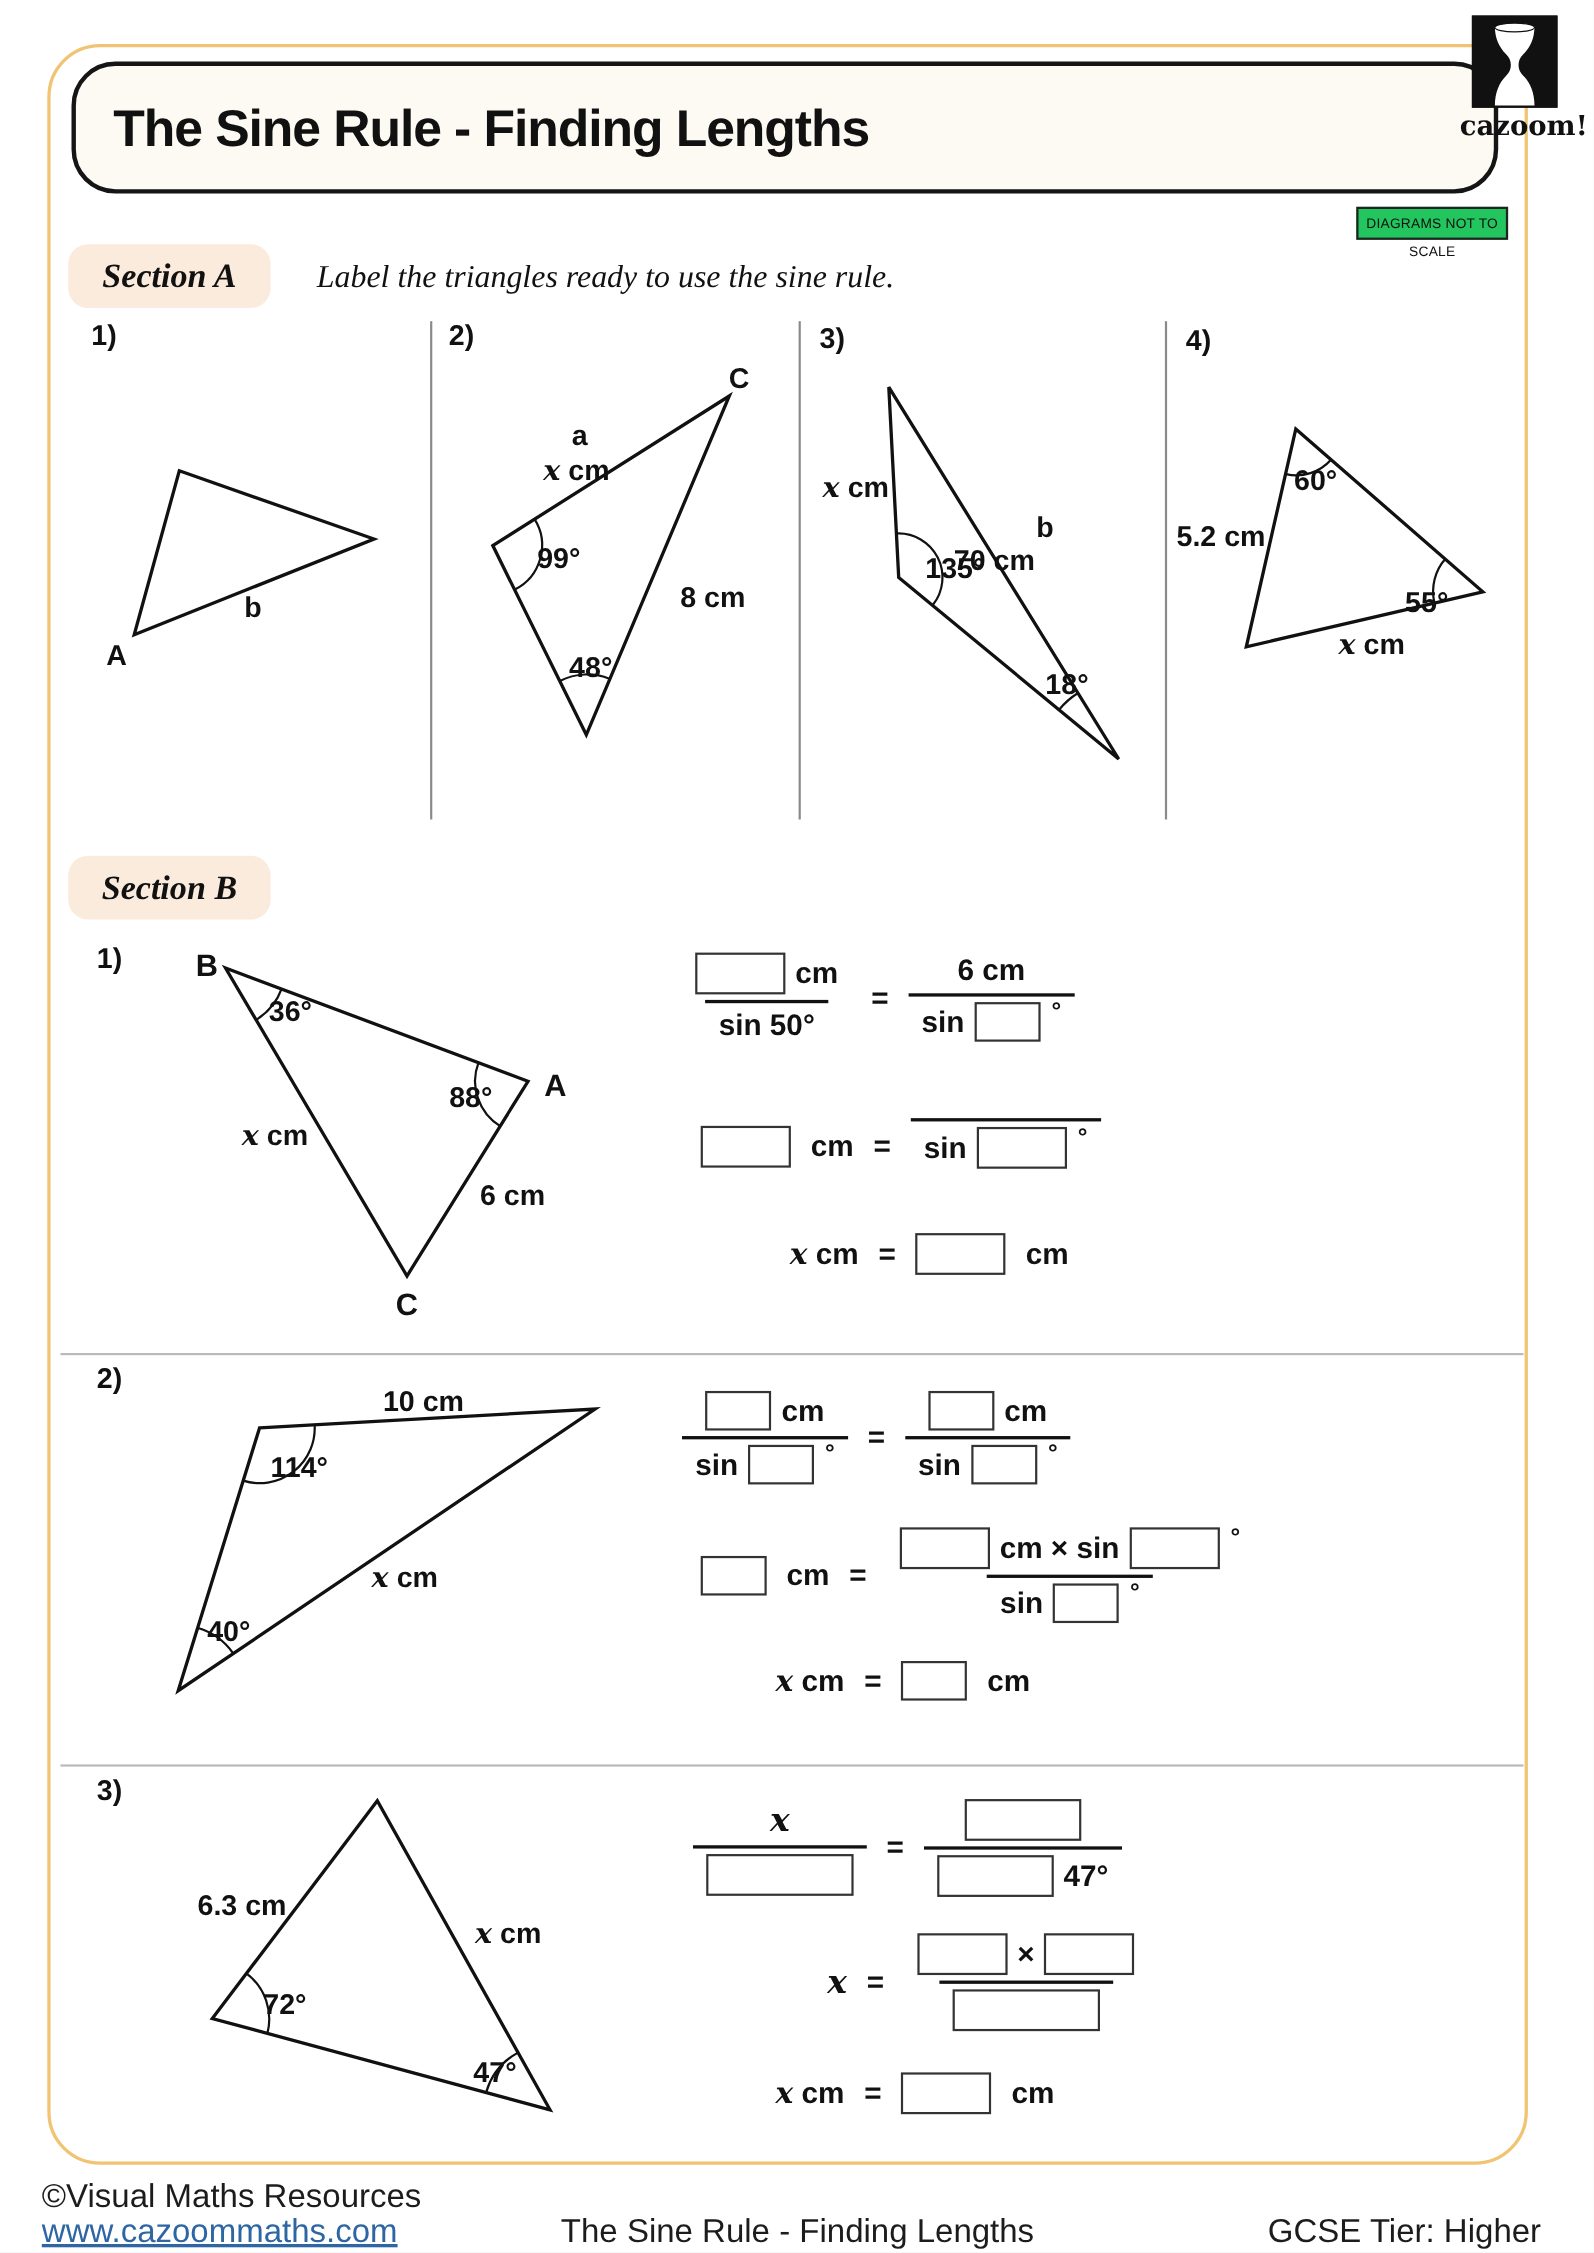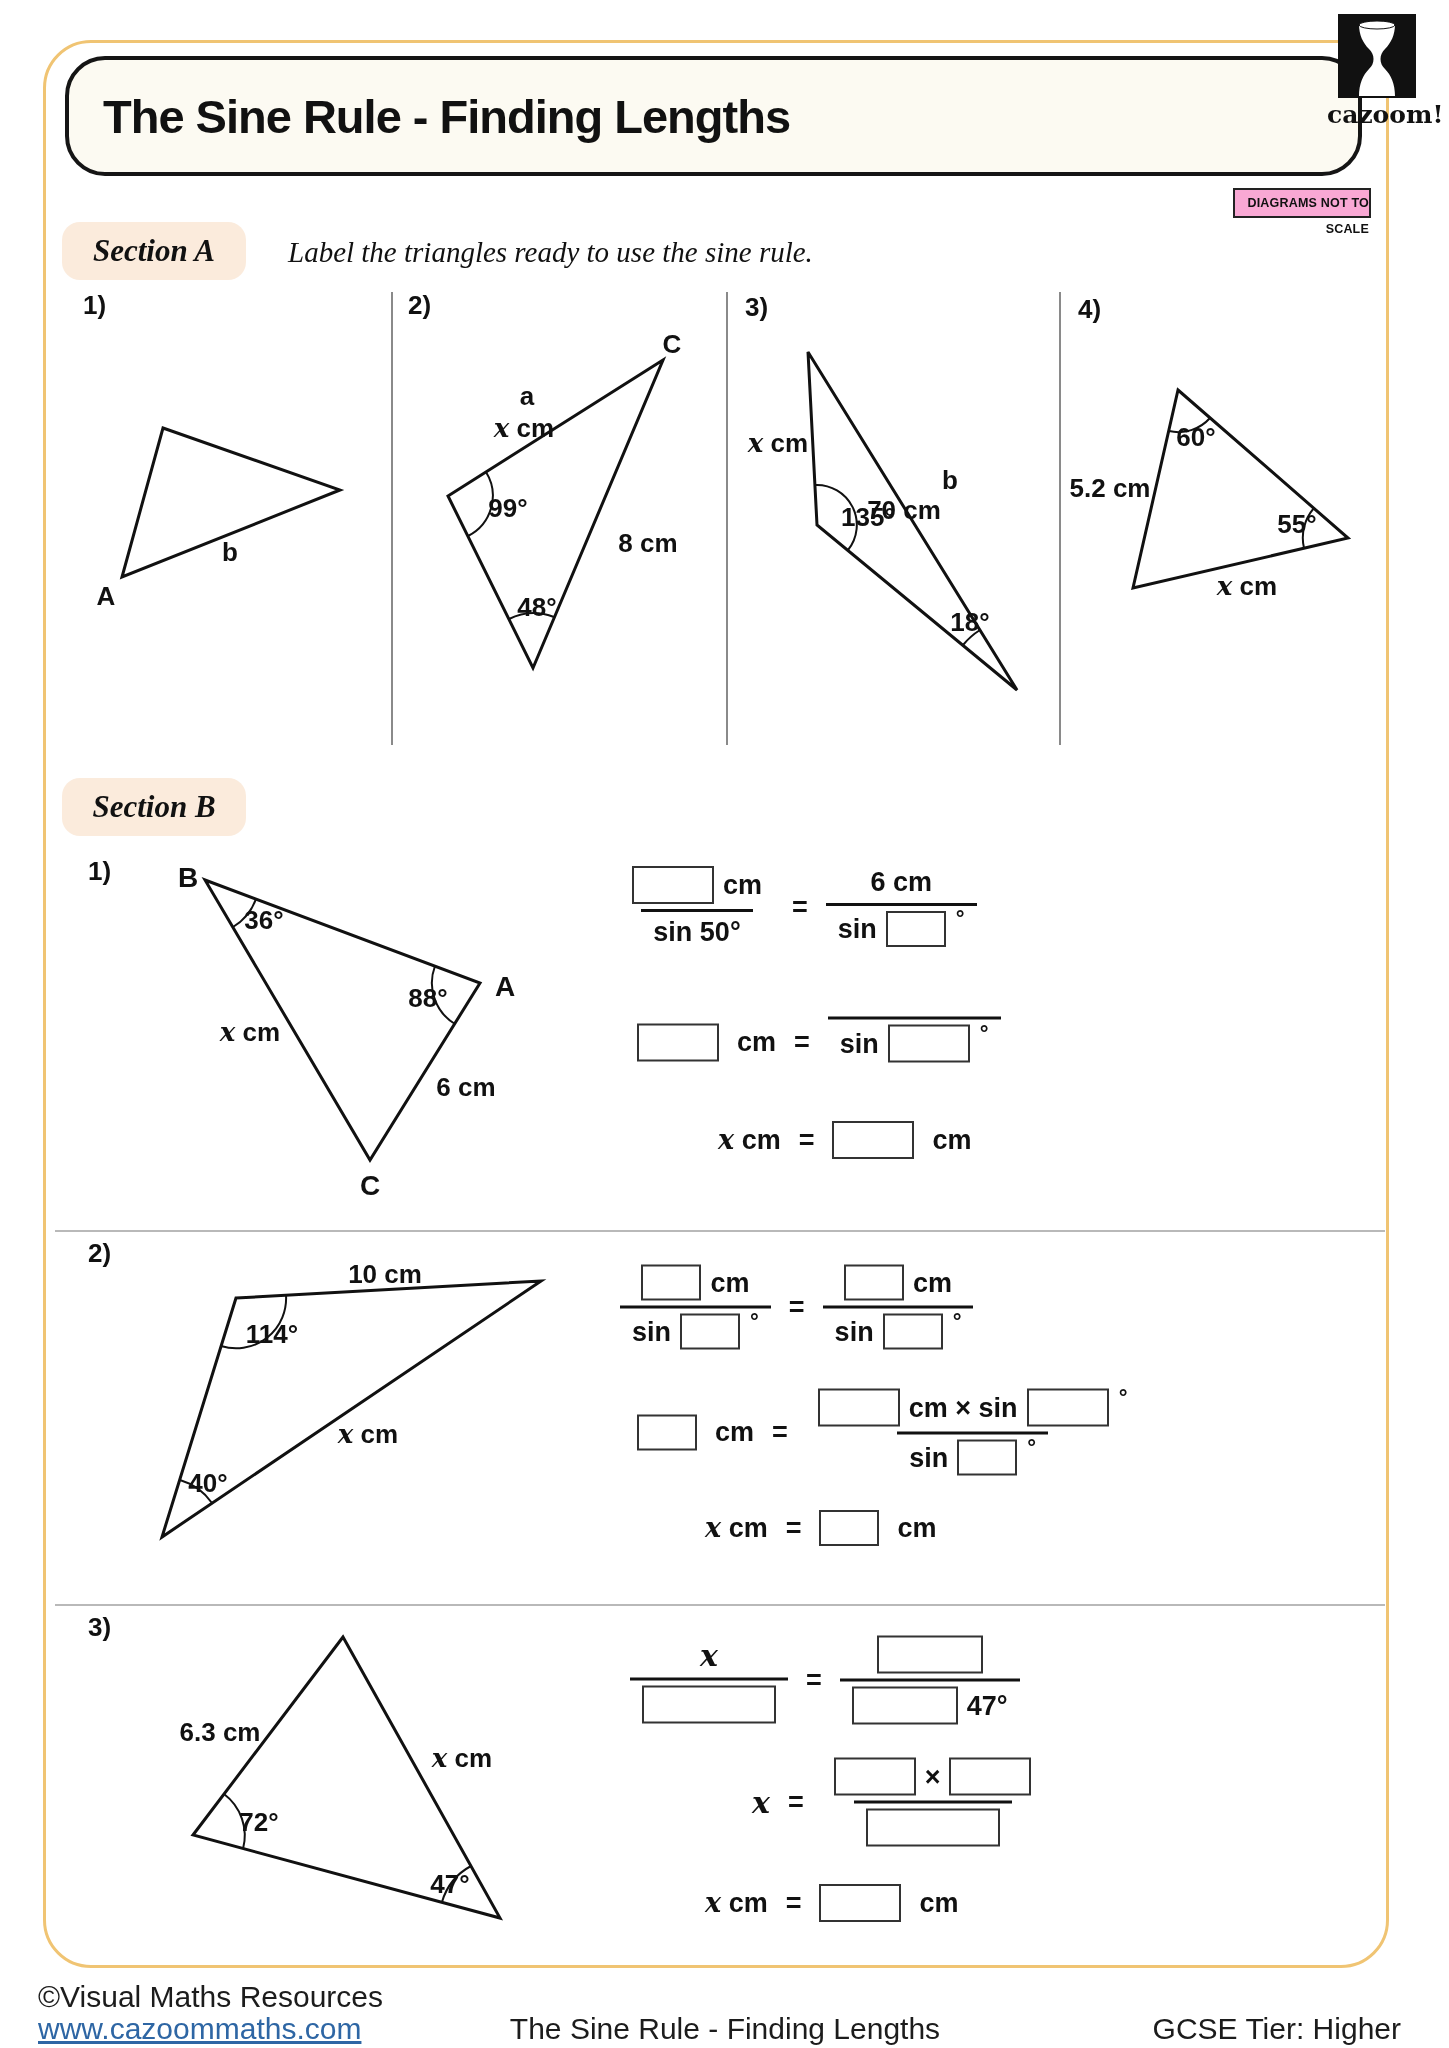--- a/index.html
+++ b/index.html
@@ -19,22 +19,22 @@
   }
   .title {
     font-weight:900; font-size:47px; letter-spacing:-1px; padding-left:34px;
     font-family:"Liberation Sans", sans-serif;
   }
   .brand-block { position:absolute; right:22px; top:14px; width:100px; text-align:center; }
   .brand-logo { width:78px; height:84px; background:#111; margin:0 auto; display:block; }
   .brand-text { font-family:"DejaVu Serif", serif; font-weight:bold; font-size:25px; margin-top:2px; }
   .badge {
     position:absolute; left:1233px; top:188px; width:138px; height:30px;
-    border:2px solid #222; background:#f9a8d4; box-sizing:border-box;
-    font-size:12.5px; font-weight:bold; text-align:right; line-height:26px; letter-spacing:0.2px;
+    border:2px solid #222; background:#22c55e; box-sizing:border-box;
+    font-size:12.5px; font-weight:normal; text-align:center; line-height:26px; letter-spacing:0.2px;
   }
   .pill {
     position:absolute; left:62px; width:184px; height:58px; background:#FBEBDC;
     border-radius:18px; display:flex; align-items:center; justify-content:center;
   }
   .pill-text { font-family:"Liberation Serif", serif; font-weight:bold; font-style:italic; font-size:31px; }
   .instruction {
     position:absolute; left:288px; font-family:"Liberation Serif", serif;
     font-style:italic; font-size:29px; white-space:nowrap;
   }
@@ -139,21 +139,21 @@
   <div class="lbl" style="left:537px; top:607px;">48°</div>
 
   <div class="lbl" style="left:778px; top:443px;"><span class="mx">x</span>&nbsp;<span>cm</span></div>
   <div class="lbl" style="left:950px; top:480px;">b</div>
   <div class="lbl" style="left:904px; top:510px;">70 cm</div>
   <div class="lbl" style="left:868px; top:517px;">135°</div>
   <div class="lbl" style="left:970px; top:622px;">18°</div>
 
   <div class="lbl" style="left:1196px; top:437px;">60°</div>
   <div class="lbl" style="left:1110px; top:488px;">5.2 cm</div>
-  <div class="lbl" style="left:1297px; top:524px;">55°</div>
+  <div class="lbl" style="left:1297px; top:548px;">55°</div>
   <div class="lbl" style="left:1247px; top:586px;"><span class="mx">x</span>&nbsp;<span>cm</span></div>
 
   <div class="pill" style="top:778px;">
     <span class="pill-text">Section B</span>
   </div>
 
   <div class="qnum" style="left:88px; top:856px;">1)</div>
   <div class="lbl" style="left:188px; top:878px; font-size:28px;">B</div>
   <div class="lbl" style="left:264px; top:920px;">36°</div>
   <div class="lbl" style="left:428px; top:998px;">88°</div>

